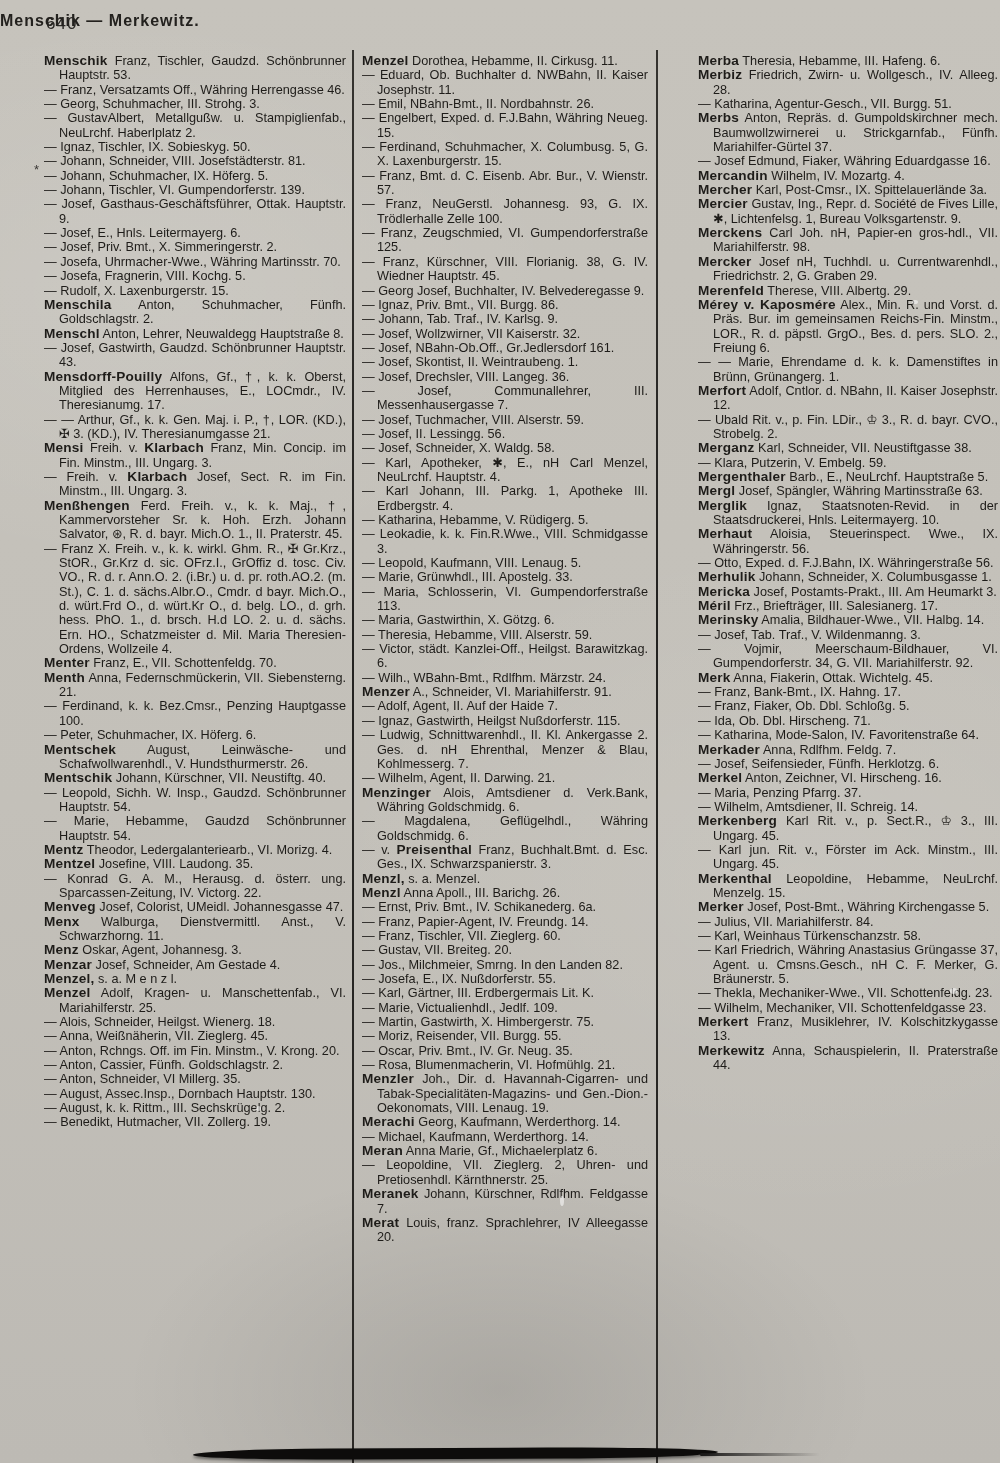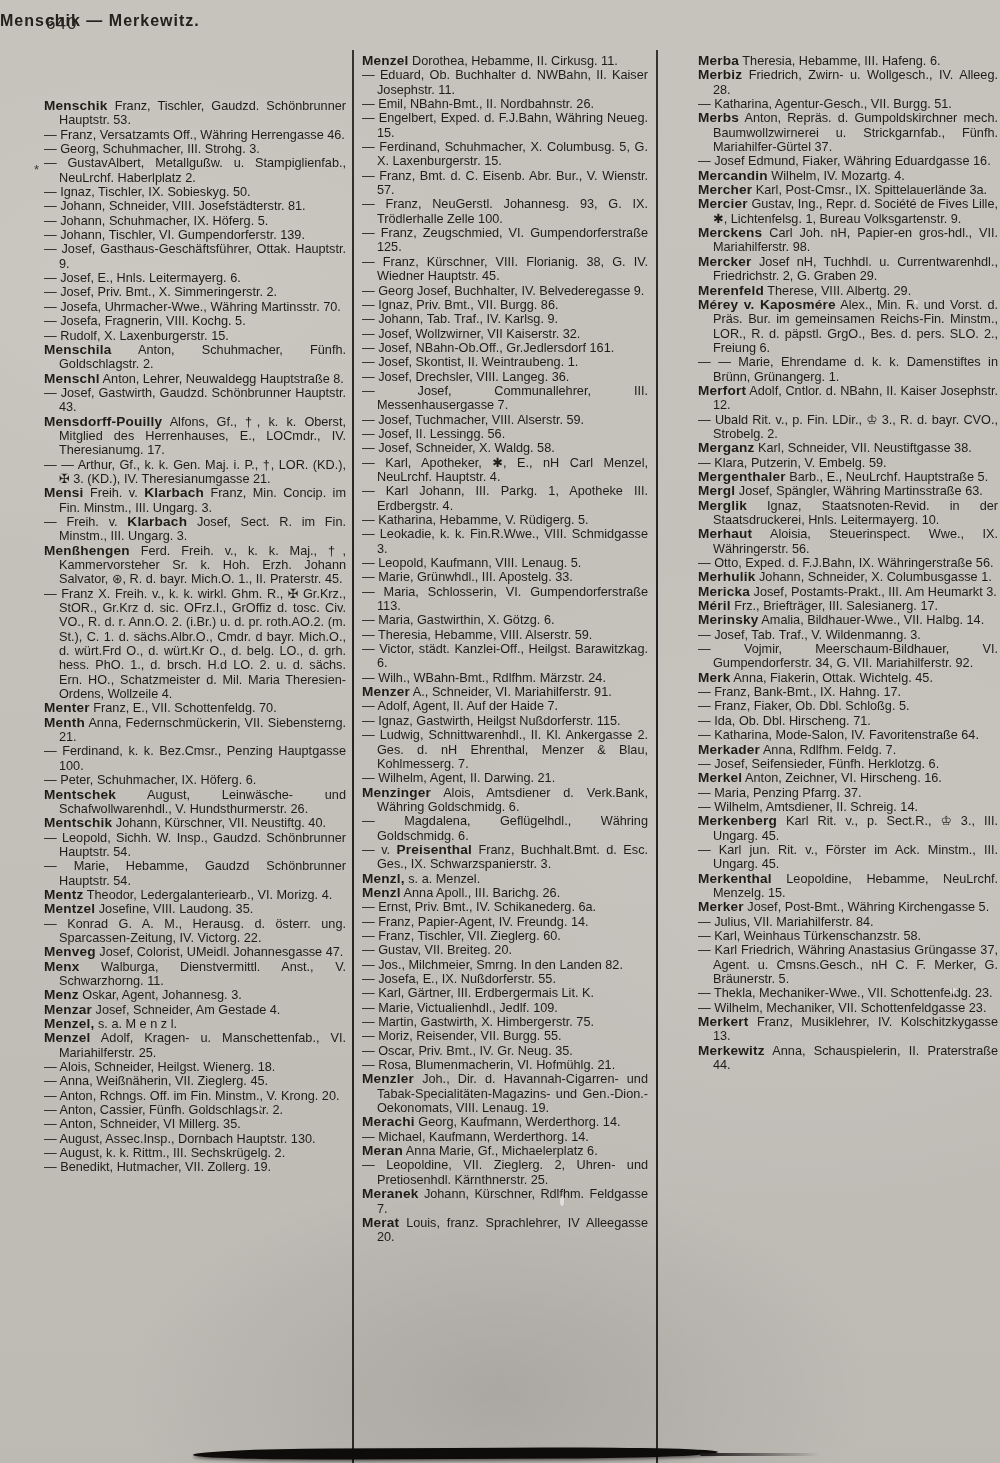--- a/index.html
+++ b/index.html
@@ -26,21 +26,21 @@
     position:absolute; top:50px; width:2px; height:1413px;
     background:linear-gradient(180deg,#35332f 0%, #232220 40%, #2b2926 100%);
   }
   #divider-1 { left:352px; }
   #divider-2 { left:656px; }
   .col {
     position:absolute; top:54px;
     font-size:12.7px; line-height:14.35px;
     text-align:justify;
   }
-  #col-0 { left:44px;  width:302px;margin-top:45px; }
+  #col-0 { left:44px;  width:302px; }
   #col-1 { left:362px; width:286px; }
   #col-2 { left:666px; width:300px;margin-left:32px; }
   .entry { padding-left:15px; text-indent:-15px; }
   .seg-b { font-weight:bold; font-size:13.6px; letter-spacing:0.2px; }
   .seg-r { font-weight:normal; }
   #margin-mark {
     position:absolute; left:34px; top:162px; font-size:13px; color:#3a3835;
   }
   #smudge-main {
     position:absolute; left:193px; top:1448px; width:525px; height:11px;

